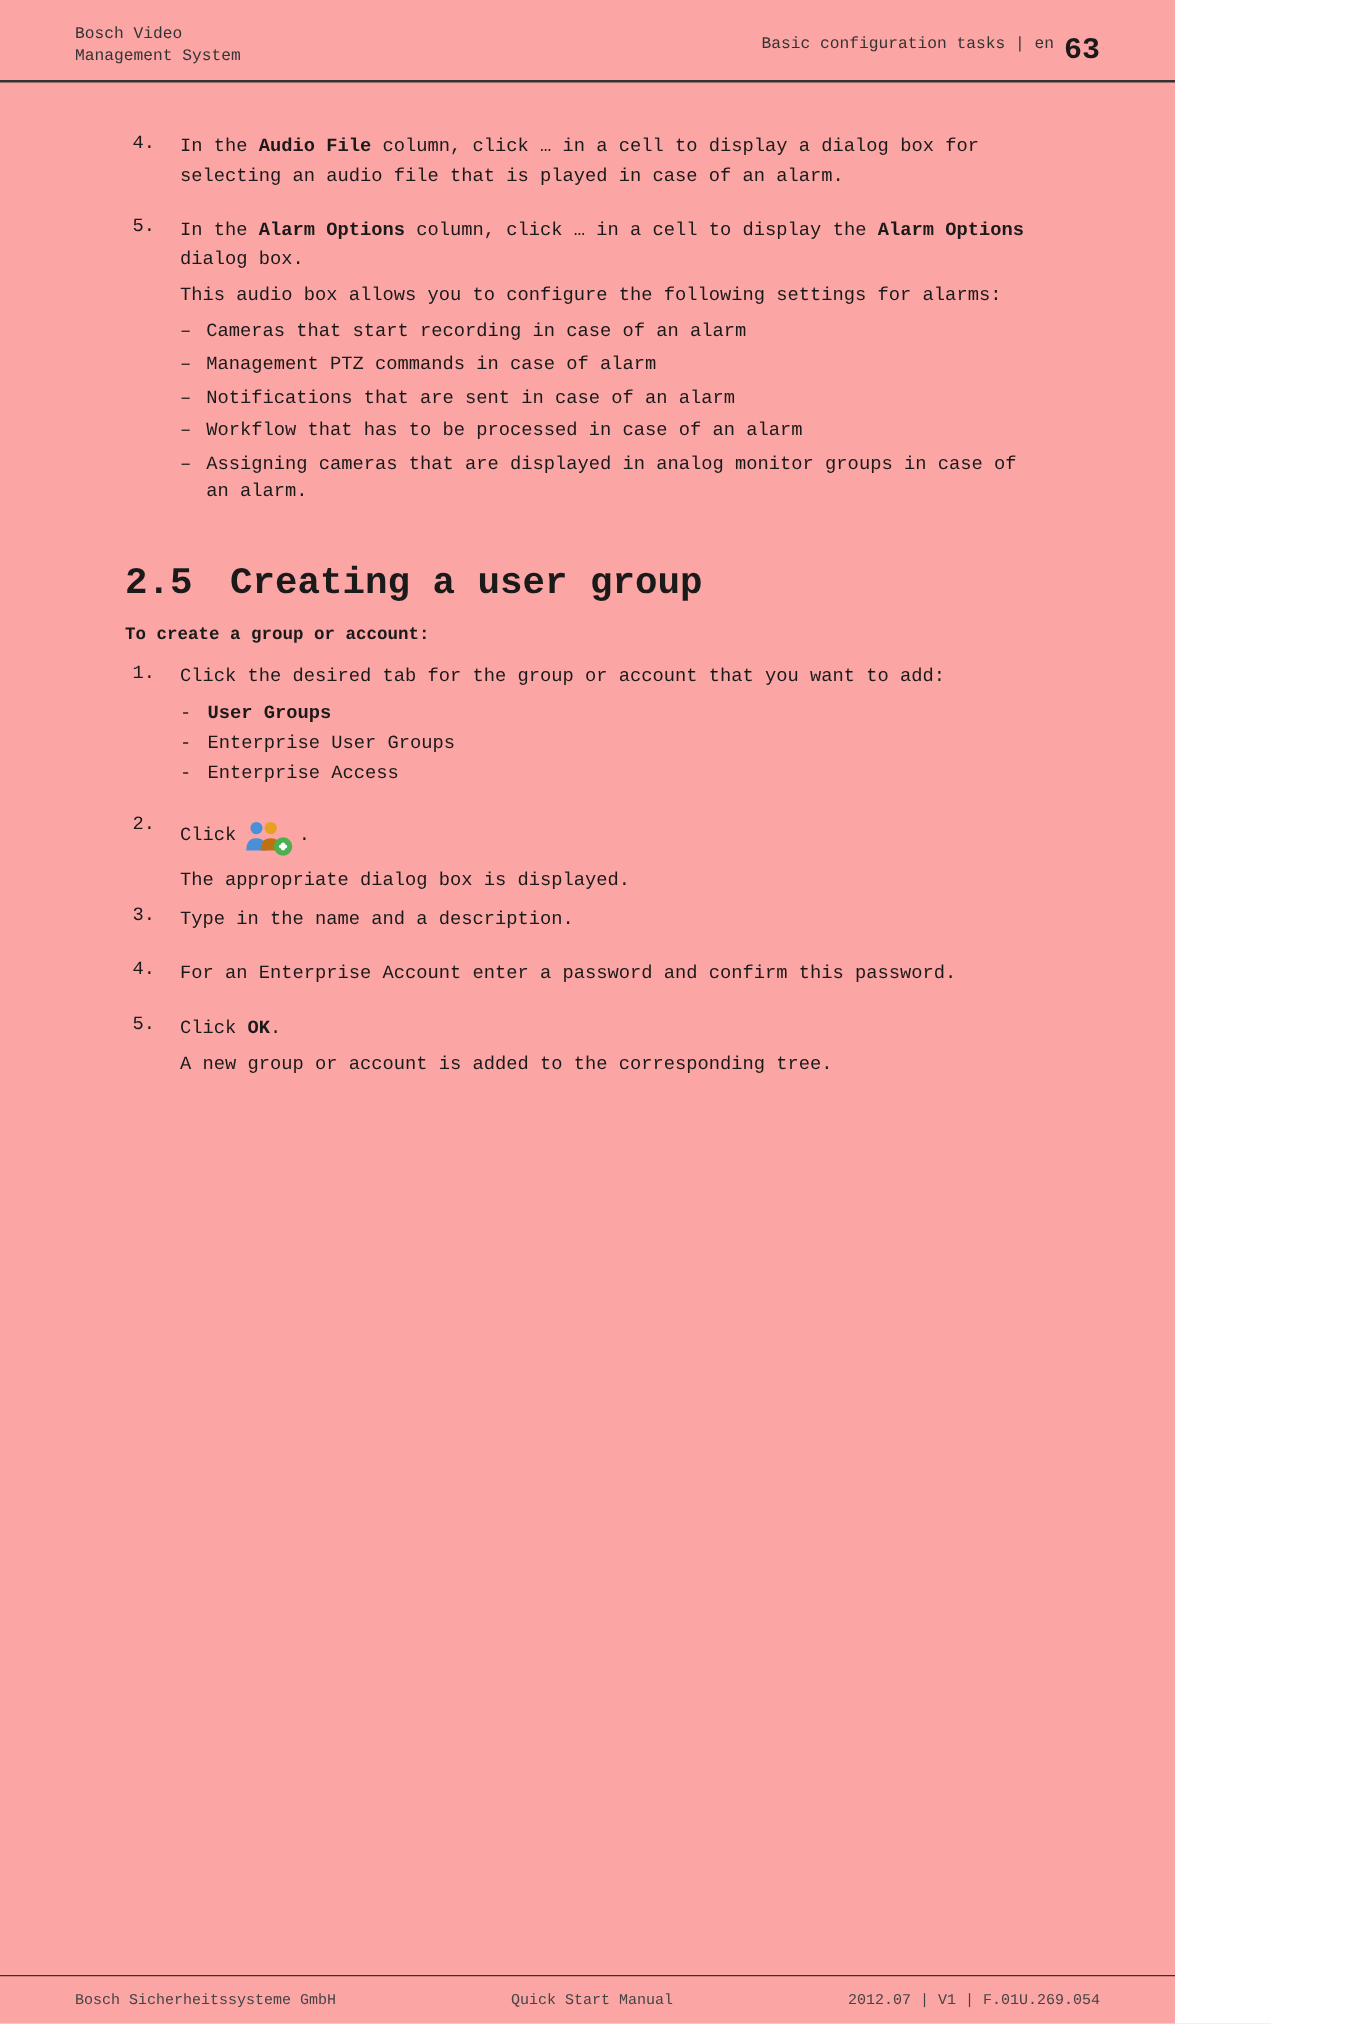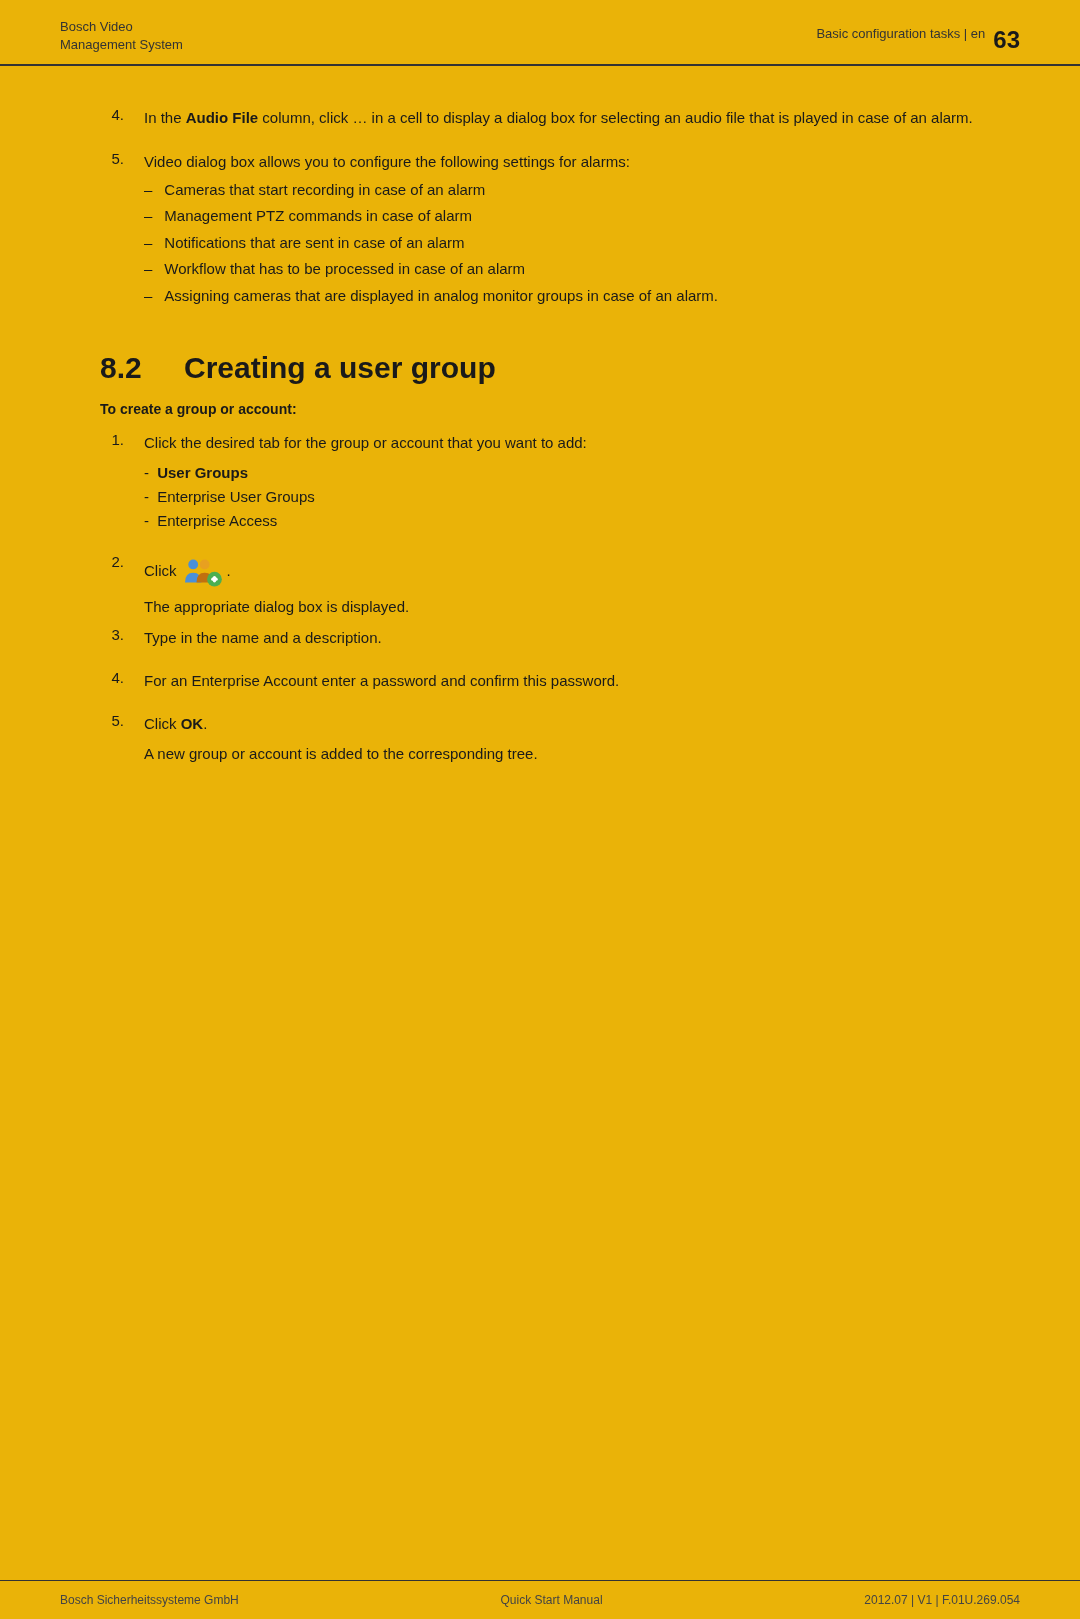--- a/index.html
+++ b/index.html
@@ -12,25 +12,26 @@
       background: #ffffff;
       font-family: Arial, Helvetica, sans-serif;
       font-size: 15px;
       color: #1a1a1a;
       width: 1080px;
       min-height: 1619px;
       position: relative;
     }
 
     .page-container {
-      width: 1080px;
+      width: 940px;
       min-height: 1619px;
-      background: #eab308;
+      background: #fca5a5;
       display: flex;
       flex-direction: column;
+      font-family: Liberation Mono, monospace;
     }
 
     
     .page-header {
       padding: 18px 60px 10px 60px;
       border-bottom: 2px solid #333;
       display: flex;
       justify-content: space-between;
       align-items: flex-end;
     }
@@ -208,21 +209,22 @@
     <div class="step-item">
       <div class="step-number">4.</div>
       <div class="step-content">
         In the <strong>Audio File</strong> column, click … in a cell to display a dialog box for selecting an audio file that is played in case of an alarm.
       </div>
     </div>
 
     <div class="step-item">
       <div class="step-number">5.</div>
       <div class="step-content">
-        <p>Video dialog box allows you to configure the following settings for alarms:</p>
+        <p>In the <strong>Alarm Options</strong> column, click … in a cell to display the <strong>Alarm Options</strong> dialog box.</p>
+        <p>This audio box allows you to configure the following settings for alarms:</p>
         <ul class="sub-list">
           <li>
               <span class="dash">–</span>
               <span>Cameras that start recording in case of an alarm</span>
             </li>
           <li>
               <span class="dash">–</span>
               <span>Management PTZ commands in case of alarm</span>
             </li>
           <li>
@@ -235,21 +237,21 @@
             </li>
           <li>
               <span class="dash">–</span>
               <span>Assigning cameras that are displayed in analog monitor groups in case of an alarm.</span>
             </li>
         </ul>
       </div>
     </div>
 
     <div class="section-heading" style="margin-top: 40px;">
-      <span class="section-number">8.2</span>
+      <span class="section-number">2.5</span>
       <span class="section-title">Creating a user group</span>
     </div>
 
     <div class="procedure-heading">To create a group or account:</div>
 
     <div class="step-item">
       <div class="step-number">1.</div>
       <div class="step-content">
         <p>Click the desired tab for the group or account that you want to add:</p>
         <ul class="option-list">

